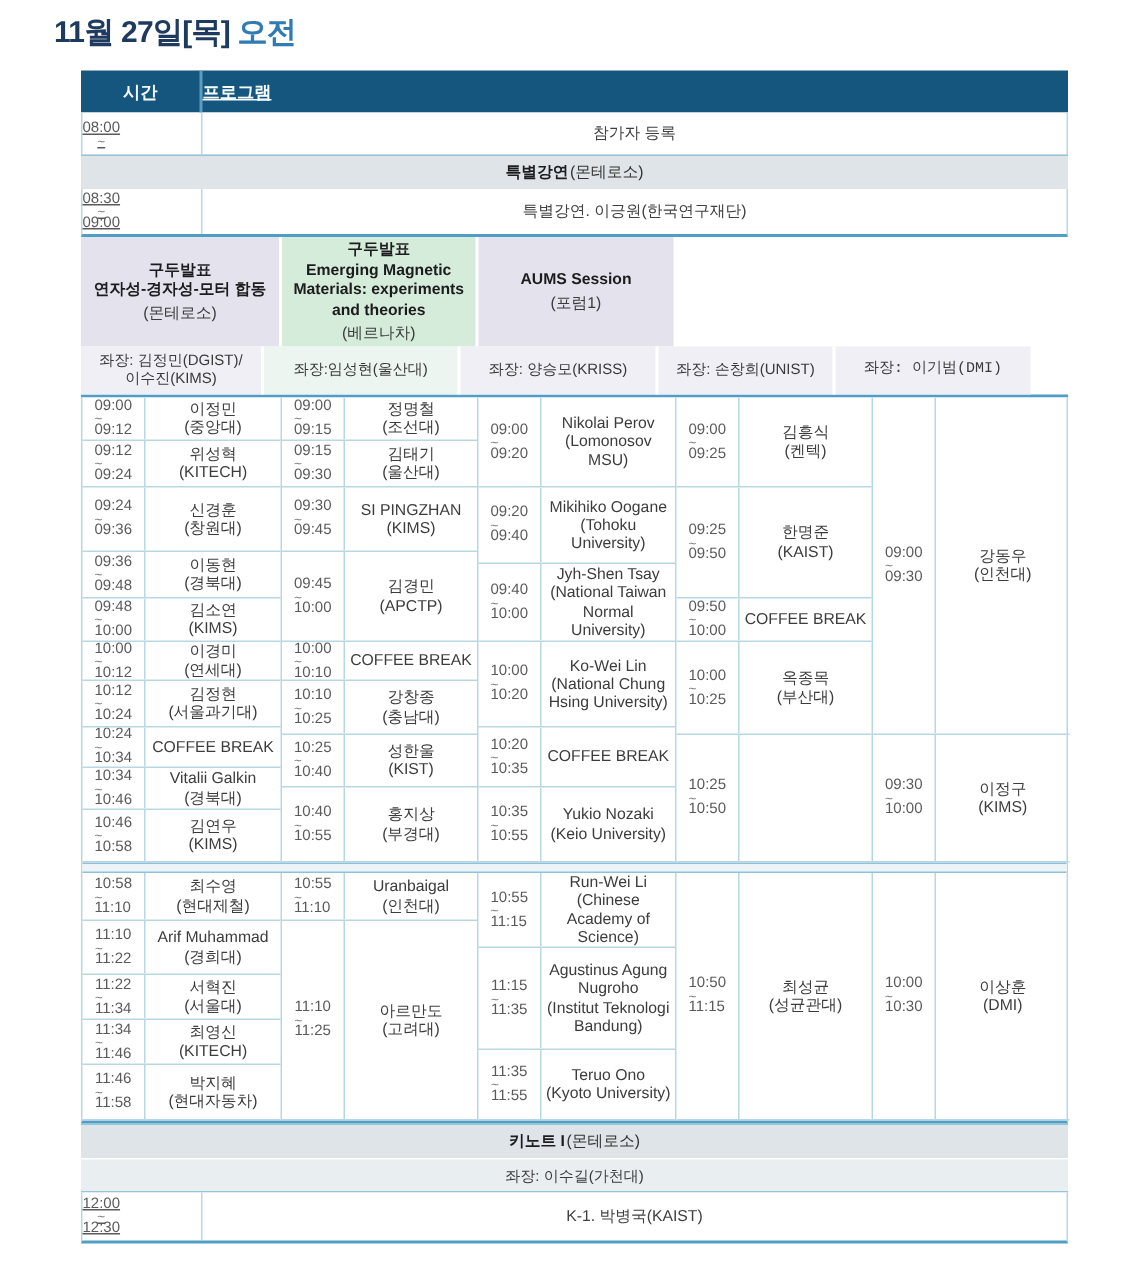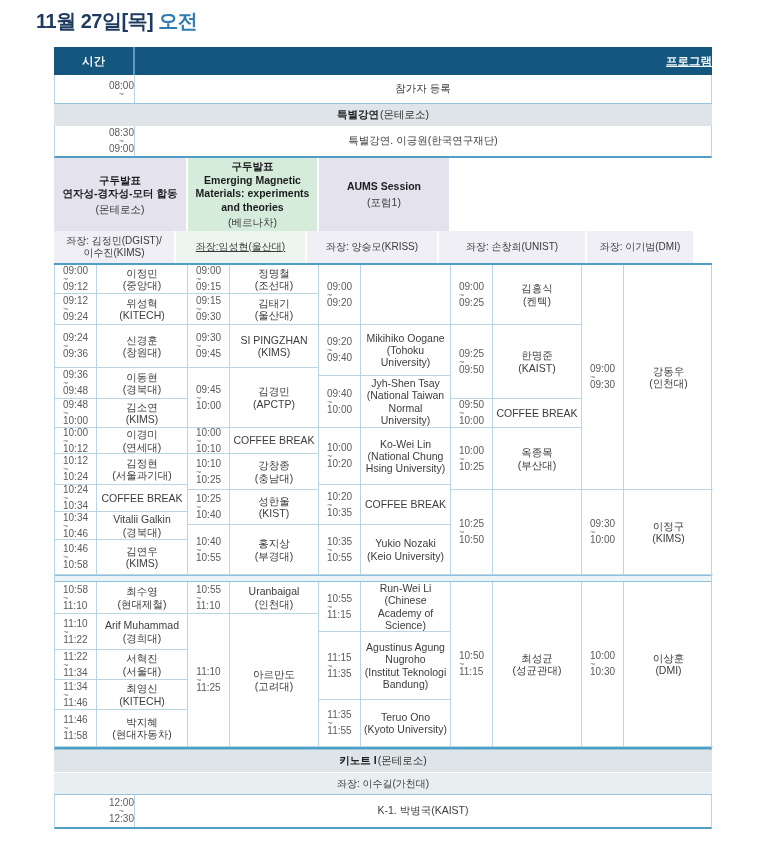--- a/index.html
+++ b/index.html
@@ -5,25 +5,25 @@
   html,body{margin:0;padding:0;}
   body{font-family:"Liberation Sans","DejaVu Sans",sans-serif;background:#fff;}
   .page{position:relative;width:763px;height:850px;background:#fff;overflow:hidden;}
   .title{position:absolute;left:36px;top:8px;font-size:20px;font-weight:bold;letter-spacing:-0.5px;}
   .title .date{color:#1e3a5e;}
   .title .period{color:#2e7cb2;margin-left:5px;}
   .tbl{position:absolute;left:54px;top:47px;width:658px;}
   
   .hdr{display:flex;height:28px;background:#15567e;color:#f4fafd;font-size:11.5px;font-weight:bold;}
   .hdr .tc{width:79px;display:flex;align-items:center;justify-content:center;border-right:2px solid #5d9cc0;}
-  .hdr .pc{flex:1;display:flex;align-items:center;justify-content:flex-end;}
+  .hdr .pc{flex:1;display:flex;align-items:center;justify-content:flex-start;}
   .hdr .pc span{text-decoration:underline;}
   
   .wrow{display:flex;background:#fff;border-left:1px solid #b9d6e4;border-right:1px solid #b9d6e4;}
-  .wrow .tcell{width:79px;border-right:1px solid #b9d6e4;display:flex;align-items:center;justify-content:flex-end;font-size:10px;color:#5a5a5a;text-align:center;}
+  .wrow .tcell{width:79px;border-right:1px solid #b9d6e4;display:flex;align-items:center;justify-content:flex-start;font-size:10px;color:#5a5a5a;text-align:center;text-decoration:underline;}
   .wrow .pcell{flex:1;display:flex;align-items:center;justify-content:center;font-size:10.5px;color:#404040;}
   .h28{height:28px;} .h30{height:30px;} .h32{height:32px;}
   .tstack{line-height:10px;}
   .tstack .tilde{display:block;font-size:9px;line-height:6px;color:#777;}
   
   .band{height:22px;background:#dee4e7;display:flex;align-items:center;justify-content:center;font-size:10.5px;color:#333;border-top:1px solid #96c4d8;}
   .band b{margin-right:1px;color:#1d1d1f;}
   .band2{height:21px;background:#e9eef1;display:flex;align-items:center;justify-content:center;font-size:10px;color:#3a3a3a;border-top:1px solid #fff;border-bottom:1px solid #96c4d8;}
   .r2{border-bottom:2px solid #4f9ec6;}
   
@@ -100,30 +100,30 @@
         <div class="shcell lavender" style="width: 132px;">
           <div class="shl">AUMS Session</div>
           <div class="room">(포럼1)</div>
         </div>
       </div>
     <div class="chair-row" id="chair-row">
         <div class="chcell lavender-lt" style="width: 120px;">
           <div>좌장: 김정민(DGIST)/</div>
           <div>이수진(KIMS)</div>
         </div>
-        <div class="chcell green-lt" style="width: 131px; text-decoration: underline;">
+        <div class="chcell green-lt" style="width: 131px;">
           <div>좌장:임성현(울산대)</div>
         </div>
         <div class="chcell lavender-lt" style="width: 132px;">
           <div>좌장: 양승모(KRISS)</div>
         </div>
-        <div class="chcell lavender-lt" style="width: 148px;">
+        <div class="chcell lavender-lt" style="width: 118px;">
           <div>좌장: 손창희(UNIST)</div>
         </div>
-        <div class="chcell lavender-lt" style="width: 108px;">
+        <div class="chcell lavender-lt" style="width: 132px; font-family: Liberation Mono, monospace;">
           <div>좌장: 이기범(DMI)</div>
         </div>
       </div>
 
     <div class="bodyg" id="body-grid">
       <div class="sep"></div>
     <div class="bcol" style="left: 0px; width: 132px;">
           <div class="cell" style="top: 0px; height: 29px;">
             <div class="tc">
               <div class="tstack"><span>09:00</span><span class="tilde">~</span><span>09:12</span></div>
@@ -347,20 +347,24 @@
             <div class="nc">
               <span class="nm">아르만도</span>
               <span class="af">(고려대)</span>
             </div>
           </div>
         </div>
         <div class="bcol bl" style="left: 263px; width: 132px;">
           <div class="cell" style="top: 0px; height: 60px;">
             <div class="tc">
               <div class="tstack"><span>09:00</span><span class="tilde">~</span><span>09:20</span></div>
+            </div>
+            <div class="nc">
+              <span class="nm">Nikolai Perov</span>
+              <span class="af">(Lomonosov MSU)</span>
             </div>
           </div>
           <div class="cell" style="top: 60px; height: 51px;">
             <div class="tc">
               <div class="tstack"><span>09:20</span><span class="tilde">~</span><span>09:40</span></div>
             </div>
             <div class="nc">
               <span class="nm">Mikihiko Oogane</span>
               <span class="af">(Tohoku University)</span>
             </div>

